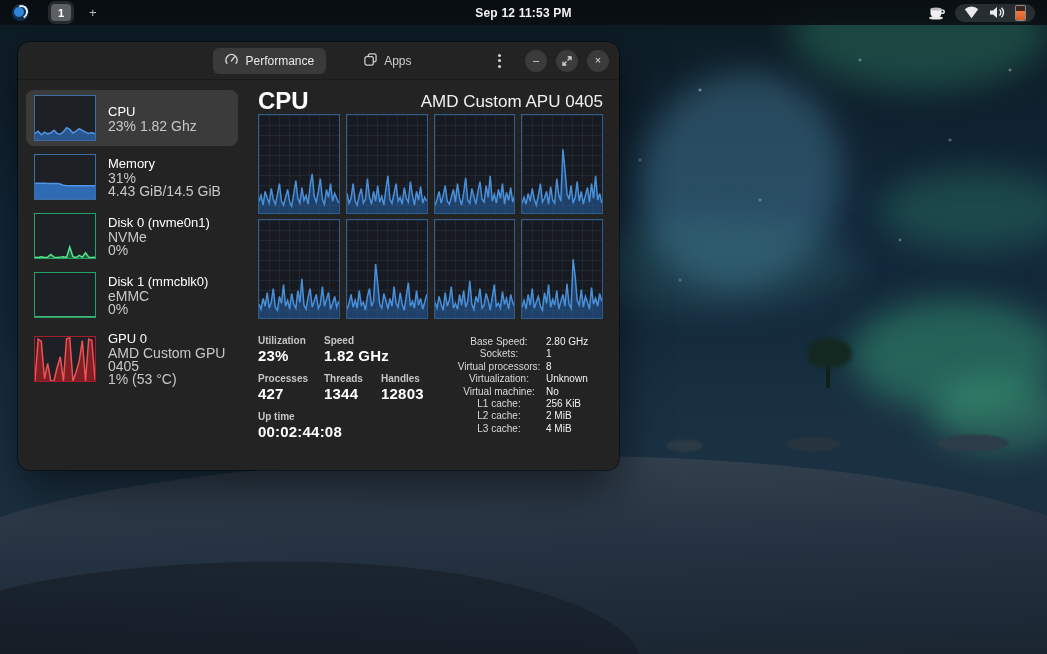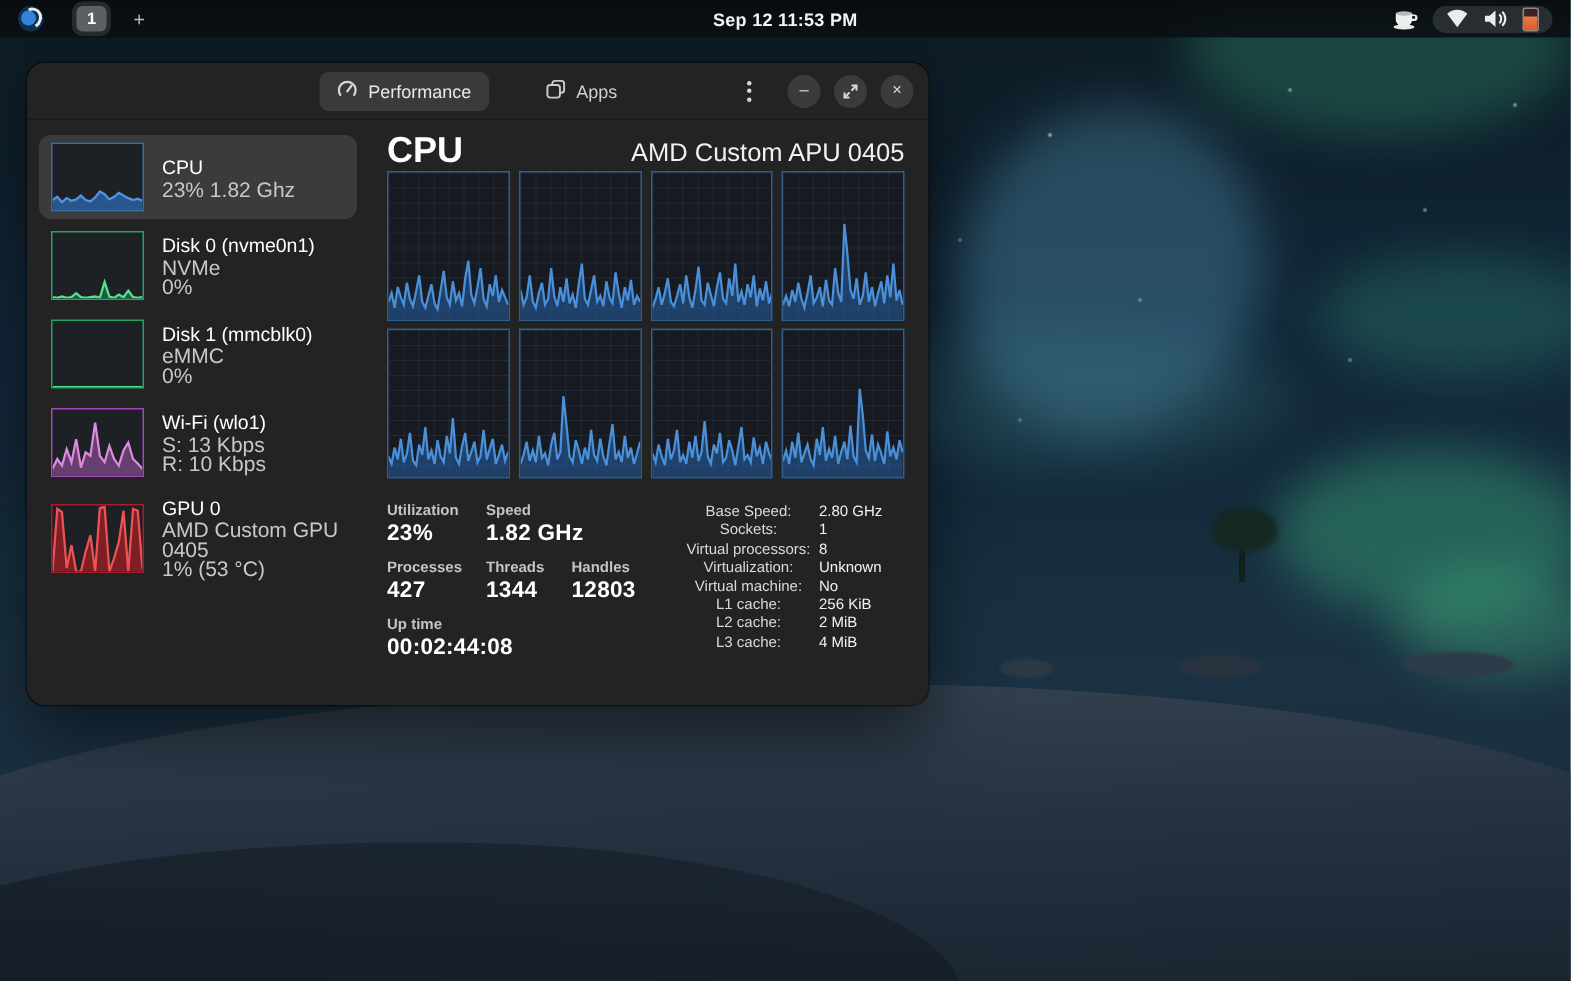--- a/index.html
+++ b/index.html
@@ -233,20 +233,33 @@
               <polygon points="0,100 0.0,85.0 5.3,80.0 10.5,88.0 15.8,82.0 21.1,86.0 26.3,84.0 31.6,78.0 36.8,85.0 42.1,87.0 47.4,81.0 52.6,72.0 57.9,76.0 63.2,84.0 68.4,80.0 73.7,74.0 78.9,78.0 84.2,82.0 89.5,85.0 94.7,83.0 100.0,86.0 100,100" fill="rgba(53,132,228,0.55)"></polygon>
               <polyline points="0.0,85.0 5.3,80.0 10.5,88.0 15.8,82.0 21.1,86.0 26.3,84.0 31.6,78.0 36.8,85.0 42.1,87.0 47.4,81.0 52.6,72.0 57.9,76.0 63.2,84.0 68.4,80.0 73.7,74.0 78.9,78.0 84.2,82.0 89.5,85.0 94.7,83.0 100.0,86.0" fill="none" stroke="#5294e2" stroke-width="1.5" vector-effect="non-scaling-stroke"></polyline>
             </svg>
           </div>
         <div class="side-text">
           <span class="side-title">CPU</span>
           <span class="side-line">23% 1.82 Ghz</span>
         </div>
       </div>
 
+      <div class="side-item">
+        <div class="thumb" style="border-color: rgb(58, 110, 165);">
+            <svg viewBox="0 0 100 100" preserveAspectRatio="none">
+              <polygon points="0,100 0.0,64.0 5.3,64.0 10.5,64.0 15.8,64.0 21.1,65.0 26.3,65.0 31.6,65.0 36.8,65.0 42.1,66.0 47.4,69.0 52.6,70.0 57.9,70.0 63.2,70.0 68.4,70.0 73.7,70.0 78.9,70.0 84.2,70.0 89.5,70.0 94.7,70.0 100.0,70.0 100,100" fill="rgba(53,132,228,0.75)"></polygon>
+              <polyline points="0.0,64.0 5.3,64.0 10.5,64.0 15.8,64.0 21.1,65.0 26.3,65.0 31.6,65.0 36.8,65.0 42.1,66.0 47.4,69.0 52.6,70.0 57.9,70.0 63.2,70.0 68.4,70.0 73.7,70.0 78.9,70.0 84.2,70.0 89.5,70.0 94.7,70.0 100.0,70.0" fill="none" stroke="#5294e2" stroke-width="1.5" vector-effect="non-scaling-stroke"></polyline>
+            </svg>
+          </div>
+        <div class="side-text">
+          <span class="side-title">Memory</span>
+          <span class="side-line">31%</span>
+          <span class="side-line">4.43 GiB/14.5 GiB</span>
+        </div>
+      </div>
 
       <div class="side-item">
         <div class="thumb" style="border-color: rgb(38, 162, 105);">
             <svg viewBox="0 0 100 100" preserveAspectRatio="none">
               <polygon points="0,100 0.0,98.0 5.3,99.0 10.5,97.0 15.8,99.0 21.1,98.0 26.3,92.0 31.6,98.0 36.8,99.0 42.1,98.0 47.4,97.0 52.6,99.0 57.9,75.0 63.2,97.0 68.4,99.0 73.7,94.0 78.9,98.0 84.2,88.0 89.5,98.0 94.7,99.0 100.0,98.0 100,100" fill="rgba(38,162,105,0.45)"></polygon>
               <polyline points="0.0,98.0 5.3,99.0 10.5,97.0 15.8,99.0 21.1,98.0 26.3,92.0 31.6,98.0 36.8,99.0 42.1,98.0 47.4,97.0 52.6,99.0 57.9,75.0 63.2,97.0 68.4,99.0 73.7,94.0 78.9,98.0 84.2,88.0 89.5,98.0 94.7,99.0 100.0,98.0" fill="none" stroke="#57e389" stroke-width="1.5" vector-effect="non-scaling-stroke"></polyline>
             </svg>
           </div>
         <div class="side-text">
           <span class="side-title">Disk 0 (nvme0n1)</span>
@@ -262,33 +275,20 @@
               <polyline points="0.0,100.0 5.3,100.0 10.5,100.0 15.8,100.0 21.1,100.0 26.3,100.0 31.6,100.0 36.8,100.0 42.1,100.0 47.4,100.0 52.6,100.0 57.9,100.0 63.2,100.0 68.4,100.0 73.7,100.0 78.9,100.0 84.2,100.0 89.5,100.0 94.7,100.0 100.0,100.0" fill="none" stroke="#57e389" stroke-width="1.5" vector-effect="non-scaling-stroke"></polyline>
             </svg>
           </div>
         <div class="side-text">
           <span class="side-title">Disk 1 (mmcblk0)</span>
           <span class="side-line">eMMC</span>
           <span class="side-line">0%</span>
         </div>
       </div>
 
-      <div class="side-item">
-        <div class="thumb" style="border-color: rgb(163, 71, 186);">
-            <svg viewBox="0 0 100 100" preserveAspectRatio="none">
-              <polygon points="0,100 0.0,90.0 5.3,75.0 10.5,85.0 15.8,60.0 21.1,80.0 26.3,45.0 31.6,88.0 36.8,65.0 42.1,70.0 47.4,20.0 52.6,70.0 57.9,80.0 63.2,55.0 68.4,75.0 73.7,85.0 78.9,62.0 84.2,50.0 89.5,75.0 94.7,82.0 100.0,90.0 100,100" fill="rgba(192,97,203,0.45)"></polygon>
-              <polyline points="0.0,90.0 5.3,75.0 10.5,85.0 15.8,60.0 21.1,80.0 26.3,45.0 31.6,88.0 36.8,65.0 42.1,70.0 47.4,20.0 52.6,70.0 57.9,80.0 63.2,55.0 68.4,75.0 73.7,85.0 78.9,62.0 84.2,50.0 89.5,75.0 94.7,82.0 100.0,90.0" fill="none" stroke="#dc8add" stroke-width="1.5" vector-effect="non-scaling-stroke"></polyline>
-            </svg>
-          </div>
-        <div class="side-text">
-          <span class="side-title">Wi-Fi (wlo1)</span>
-          <span class="side-line">S: 13 Kbps</span>
-          <span class="side-line">R: 10 Kbps</span>
-        </div>
-      </div>
 
       <div class="side-item">
         <div class="thumb" style="border-color: rgb(165, 29, 45);">
             <svg viewBox="0 0 100 100" preserveAspectRatio="none">
               <polygon points="0,100 0.0,100.0 5.3,5.0 10.5,10.0 15.8,95.0 21.1,60.0 26.3,100.0 31.6,100.0 36.8,70.0 42.1,45.0 47.4,100.0 52.6,4.0 57.9,2.0 63.2,100.0 68.4,80.0 73.7,55.0 78.9,8.0 84.2,100.0 89.5,5.0 94.7,8.0 100.0,97.0 100,100" fill="rgba(224,27,36,0.5)"></polygon>
               <polyline points="0.0,100.0 5.3,5.0 10.5,10.0 15.8,95.0 21.1,60.0 26.3,100.0 31.6,100.0 36.8,70.0 42.1,45.0 47.4,100.0 52.6,4.0 57.9,2.0 63.2,100.0 68.4,80.0 73.7,55.0 78.9,8.0 84.2,100.0 89.5,5.0 94.7,8.0 100.0,97.0" fill="none" stroke="#ed5353" stroke-width="1.5" vector-effect="non-scaling-stroke"></polyline>
             </svg>
           </div>
         <div class="side-text">
           <span class="side-title">GPU 0</span>

